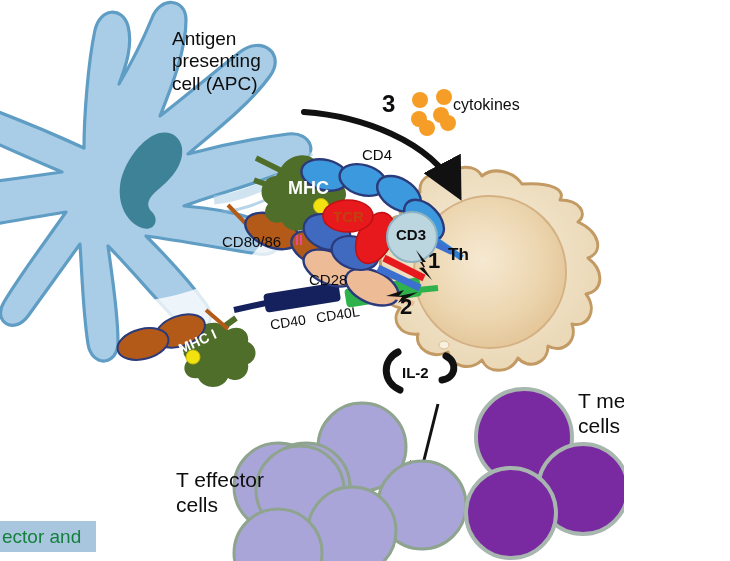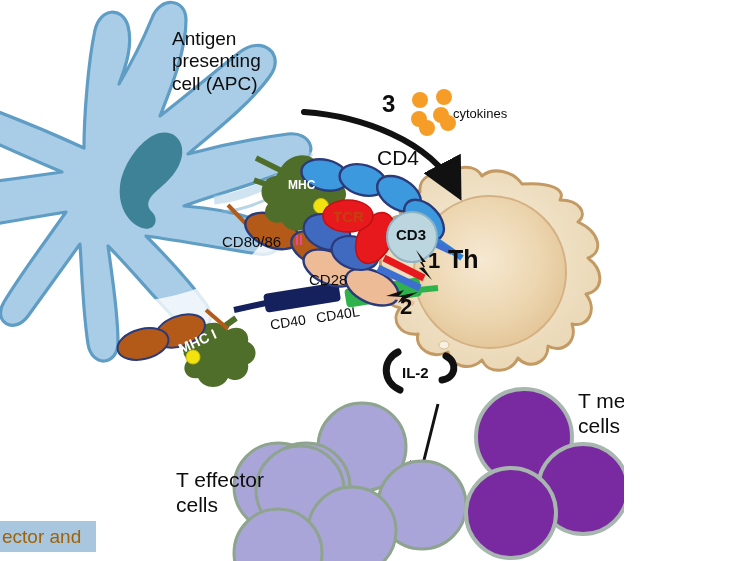--- a/index.html
+++ b/index.html
@@ -26,36 +26,36 @@
     height: 561px;
   }
   .lbl {
     position: absolute;
     color: #0d0d0d;
     line-height: 1.18;
     white-space: pre;
     user-select: none;
   }
   .lbl-apc      { left: 172px; top: 28px;  font-size: 19px; }
-  .lbl-cd4      { left: 377px; top: 146px; font-size: 21px; }
+  .lbl-cd4      { left: 362px; top: 146px; font-size: 15px; }
   .lbl-cd8086   { left: 222px; top: 233px; font-size: 15px; }
   .lbl-cd28     { left: 309px; top: 271px; font-size: 15px; }
-  .lbl-cytok    { left: 453px; top: 106px; font-size: 13px; }
+  .lbl-cytok    { left: 453px; top: 96px; font-size: 16px; }
   .lbl-three    { left: 382px; top: 90px;  font-size: 24px; font-weight: bold; }
   .lbl-one      { left: 428px; top: 248px; font-size: 22px; font-weight: bold; }
   .lbl-two      { left: 400px; top: 294px; font-size: 22px; font-weight: bold; }
-  .lbl-th       { left: 448px; top: 245px; font-size: 25px; font-weight: bold; }
+  .lbl-th       { left: 448px; top: 245px; font-size: 17px; font-weight: bold; }
   .lbl-il2      { left: 402px; top: 364px; font-size: 15px; font-weight: bold; }
   .lbl-teff     { left: 163px; top: 468px; font-size: 21px; margin-left: 13px; }
   .lbl-tmem     { left: 578px; top: 389px; font-size: 21px; }
   .lbl-cd40     { left: 269px; top: 317px; font-size: 14px;
                   transform: rotate(-9deg); transform-origin: left top; }
   .lbl-cd40l    { left: 315px; top: 310px; font-size: 14px;
                   transform: rotate(-9deg); transform-origin: left top; }
-  .lbl-mhc2a    { left: 288px; top: 178px; font-size: 12px; font-weight: bold;
+  .lbl-mhc2a    { left: 288px; top: 178px; font-size: 18px; font-weight: bold;
                   color: #ffffff; }
   .lbl-mhc2b    { left: 295px; top: 193px; font-size: 14px; font-weight: bold;
                   color: #ec4899; margin-top: 39px; }
   .lbl-mhc1     { left: 176px; top: 342px; font-size: 14px; font-weight: bold;
                   color: #ffffff; transform: rotate(-24deg);
                   transform-origin: left top; }
   .lbl-tcr      { left: 333px; top: 208px; font-size: 15px; font-weight: bold;
                   color: #c2410c; }
   .lbl-cd3      { left: 396px; top: 226px; font-size: 15px; font-weight: bold; }
   .caption-bar {
@@ -64,21 +64,21 @@
     top: 521px;
     width: 96px;
     height: 31px;
     background: #a8c6de;
   }
   .caption-txt {
     position: absolute;
     left: 2px;
     top: 526px;
     font-size: 19px;
-    color: #a16207;
+    color: #15803d;
     white-space: pre;
   }
 </style>
 </head>
 <body>
 
 <div id="stage">
 
   <svg class="layer" viewBox="0 0 730 561" xmlns="http://www.w3.org/2000/svg">
     <defs>

